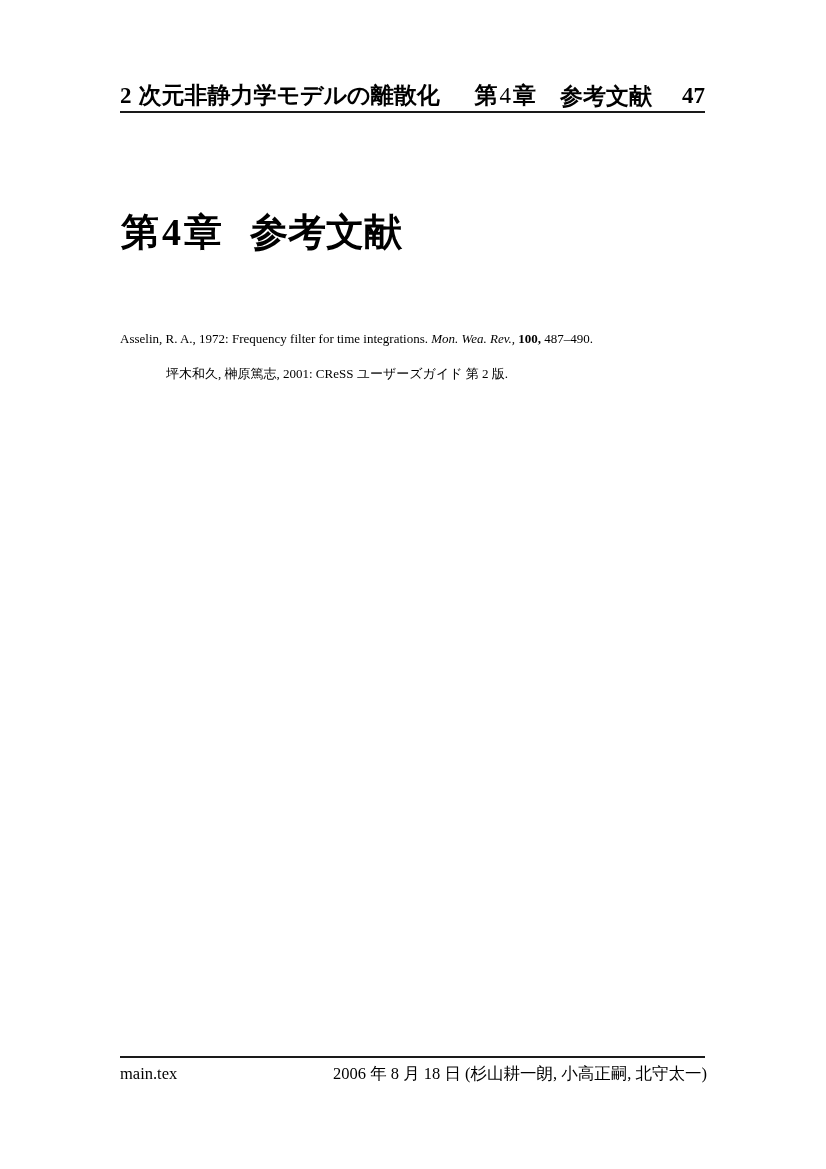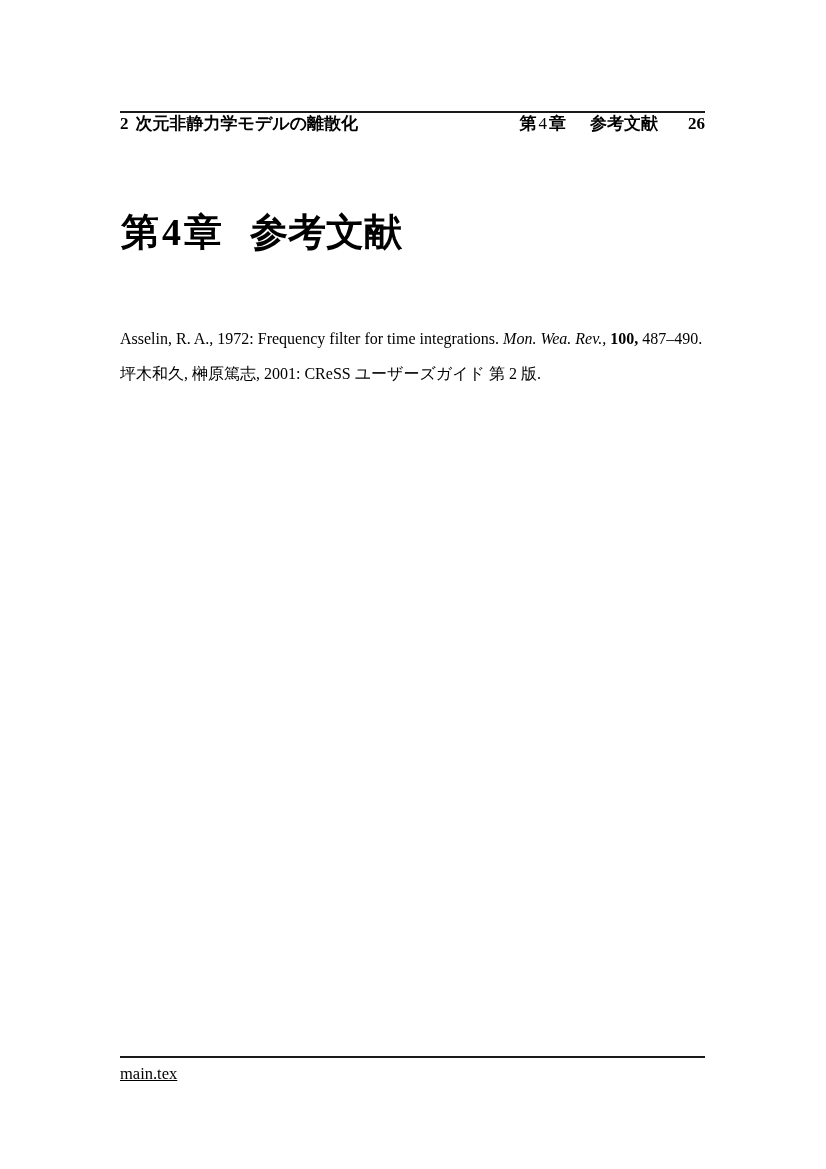--- a/index.html
+++ b/index.html
@@ -16,21 +16,21 @@
   .gothic {
     font-family: "Liberation Sans", "DejaVu Sans", sans-serif;
     font-weight: bold;
   }
   .serif-num { font-family: "Liberation Serif", "DejaVu Serif", serif; }
 
   
   .header {
     position: absolute; left: 120px; top: 85px; width: 585px;
     display: flex; justify-content: space-between; align-items: baseline;
-    font-size: 17px; line-height: 20px; white-space: nowrap; margin-top: 29px;
+    font-size: 23px; line-height: 20px; white-space: nowrap;
   }
   .header-left .sec-num { font-weight: bold; margin-right: 7px; }
   .header-right { display: flex; align-items: flex-end; }
   .header-right .chapter-mark { margin-right: 24px; }
   .header-right .chapter-mark .serif-num { font-weight: normal; padding: 0 2px; }
   .header-right .section-mark { margin-right: 30px; }
   .header-right .page-num { font-weight: bold; }
   .header-rule {
     position: absolute; left: 120px; top: 111px;
     width: 585px; height: 2px; background: #1a1a1a;
@@ -43,57 +43,57 @@
   }
   .chapter-title .title-num {
     font-family: "Liberation Serif", "DejaVu Serif", serif;
     font-weight: bold; padding: 0 3px;
   }
   .chapter-title .title-text { margin-left: 28px; }
 
   
   .refs {
     position: absolute; left: 120px; top: 327px; width: 585px;
-    font-size: 16px; line-height: 24px;
+    font-size: 13px; line-height: 24px;
   }
   .ref {
     text-align: justify;
     padding-left: 41px; text-indent: -41px;
     margin-bottom: 11px;
   }
   .ref .jrnl { font-style: italic; }
   .ref .vol { font-weight: bold; }
   .ref-jp { padding-left: 0; text-indent: 0; text-align: left; }
-  .ref-jp .ref-line { display: block; }
+  .ref-jp .ref-line { display: block; margin-left: 46px; }
   .ref-jp .ref-url { display: block; padding-left: 30px; }
 
   
   .footer-rule {
     position: absolute; left: 120px; top: 1056px;
     width: 585px; height: 2px; background: #1a1a1a;
   }
   .footer {
     position: absolute; left: 120px; top: 1063px; width: 587px;
     display: flex; justify-content: space-between; align-items: flex-start;
-    font-size: 16.5px; line-height: 22px; white-space: nowrap; text-decoration: underline;
+    font-size: 16.5px; line-height: 22px; white-space: nowrap;
   }
 </style>
 </head>
 <body>
 
 <div class="page">
 
   <div class="header">
     <div class="header-left">
       <span class="sec-num serif-num">2</span><span class="gothic">次元非静力学モデルの離散化</span>
     </div>
     <div class="header-right">
       <span class="chapter-mark"><span class="gothic">第</span><span class="serif-num">4</span><span class="gothic">章</span></span>
       <span class="section-mark gothic">参考文献</span>
-      <span class="page-num serif-num">26</span>
+      <span class="page-num serif-num">47</span>
     </div>
   </div>
   <div class="header-rule"></div>
 
   <h1 class="chapter-title">
     <span class="gothic">第</span><span class="title-num">4</span><span class="gothic">章</span><span class="title-text gothic">参考文献</span>
   </h1>
 
   <div class="refs">
 
@@ -108,15 +108,16 @@
 
     <p class="ref ref-jp">
       <span class="ref-line">坪木和久, 榊原篤志, 2001: CReSS ユーザーズガイド 第 2 版.</span>
     </p>
 
   </div>
 
   <div class="footer-rule"></div>
   <div class="footer">
     <span>main.tex</span>
+    <span>2006 年 8 月 18 日 (杉山耕一朗, 小高正嗣, 北守太一)</span>
   </div>
 
 </div>
 
 </body></html>

